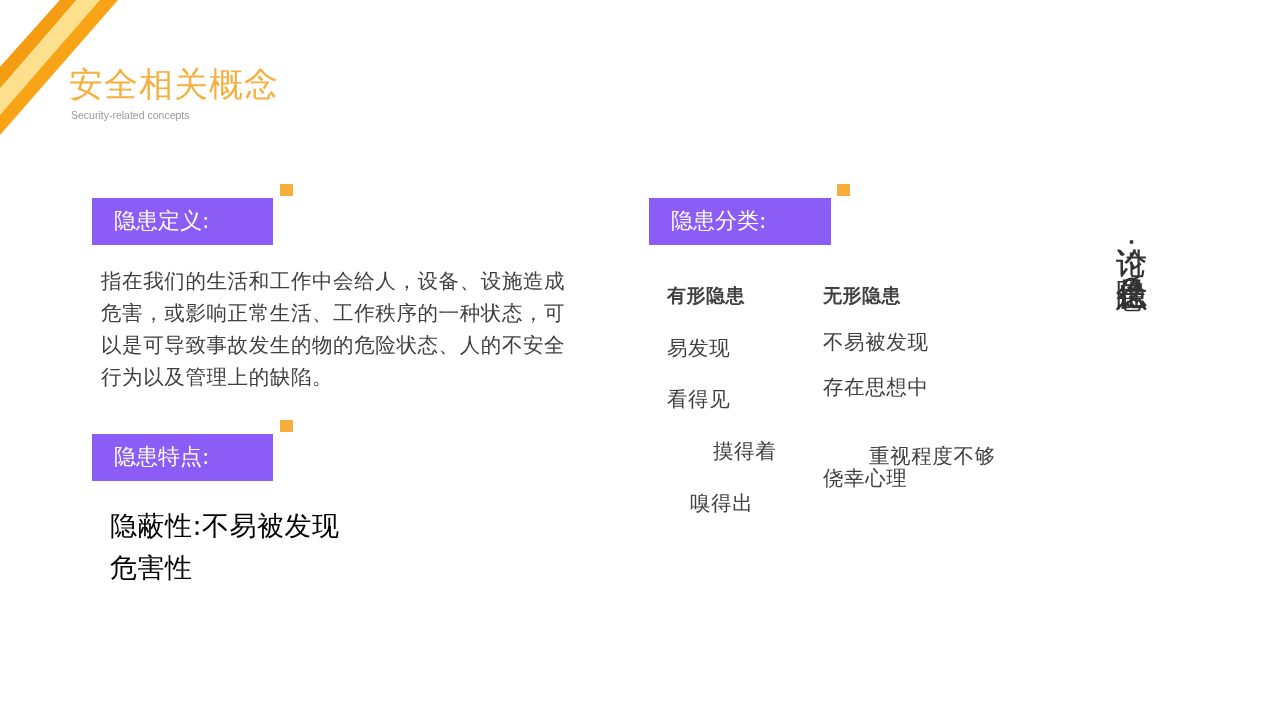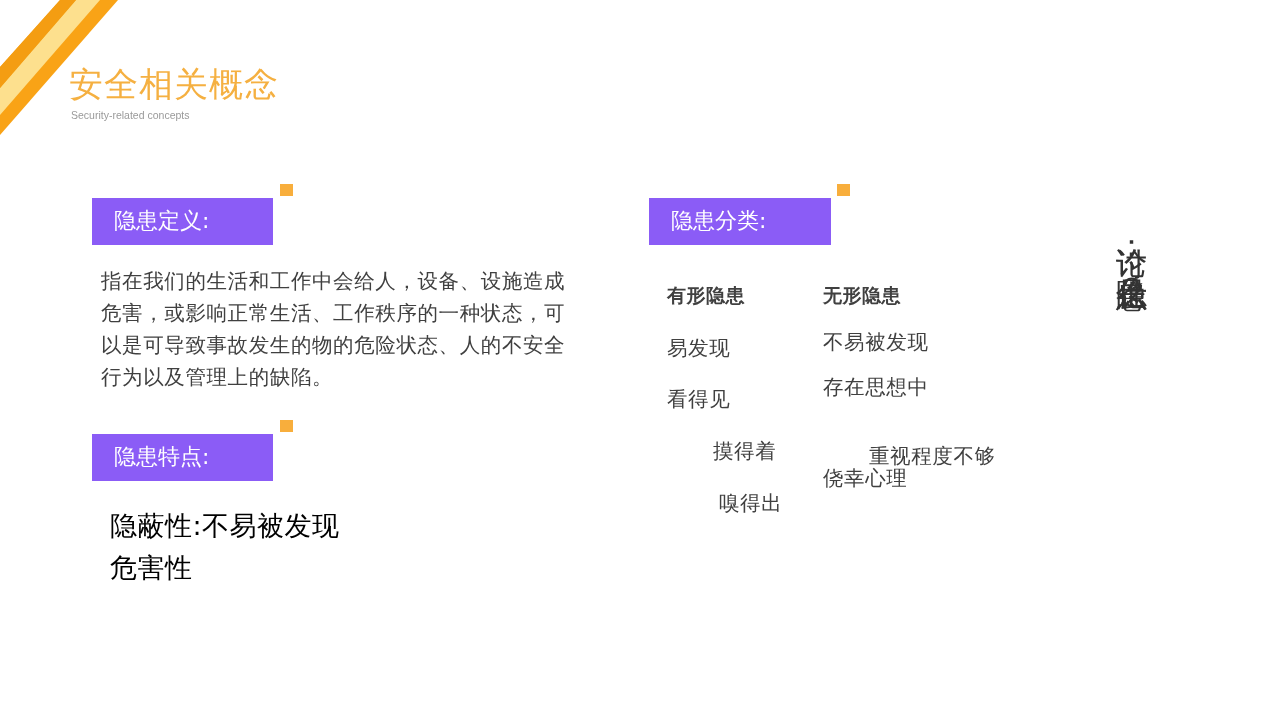--- a/index.html
+++ b/index.html
@@ -132,21 +132,21 @@
   <div class="feature" style="top:508px;">隐蔽性:不易被发现</div>
   <div class="feature" style="top:550px;">危害性</div>
 
   <div class="label-box" style="left:649px; top:198px; width:182px;">隐患分类:</div>
   <div class="label-square" style="left:837px; top:184px;"></div>
 
   <div class="col-head" style="left:667px; top:283px;">有形隐患</div>
   <div class="col-item" style="left:667px; top:334px;">易发现</div>
   <div class="col-item" style="left:667px; top:385px;">看得见</div>
   <div class="col-item" style="left:667px; top:437px;margin-left:46px;">摸得着</div>
-  <div class="col-item" style="left:677px; top:489px;padding-left:42px;">嗅得出</div>
+  <div class="col-item" style="left:648px; top:489px;padding-left:42px;">嗅得出</div>
 
   <div class="col-head" style="left:823px; top:283px;">无形隐患</div>
   <div class="col-item" style="left:823px; top:328px;">不易被发现</div>
   <div class="col-item" style="left:823px; top:373px;">存在思想中</div>
   <div class="col-item" style="left:869px; top:419px;margin-top:23px;">重视程度不够</div>
   <div class="col-item" style="left:823px; top:464px;text-align:center;">侥幸心理</div>
 
   <div class="vertical-q">讨论：什么是隐患？</div>
 
 </div>

